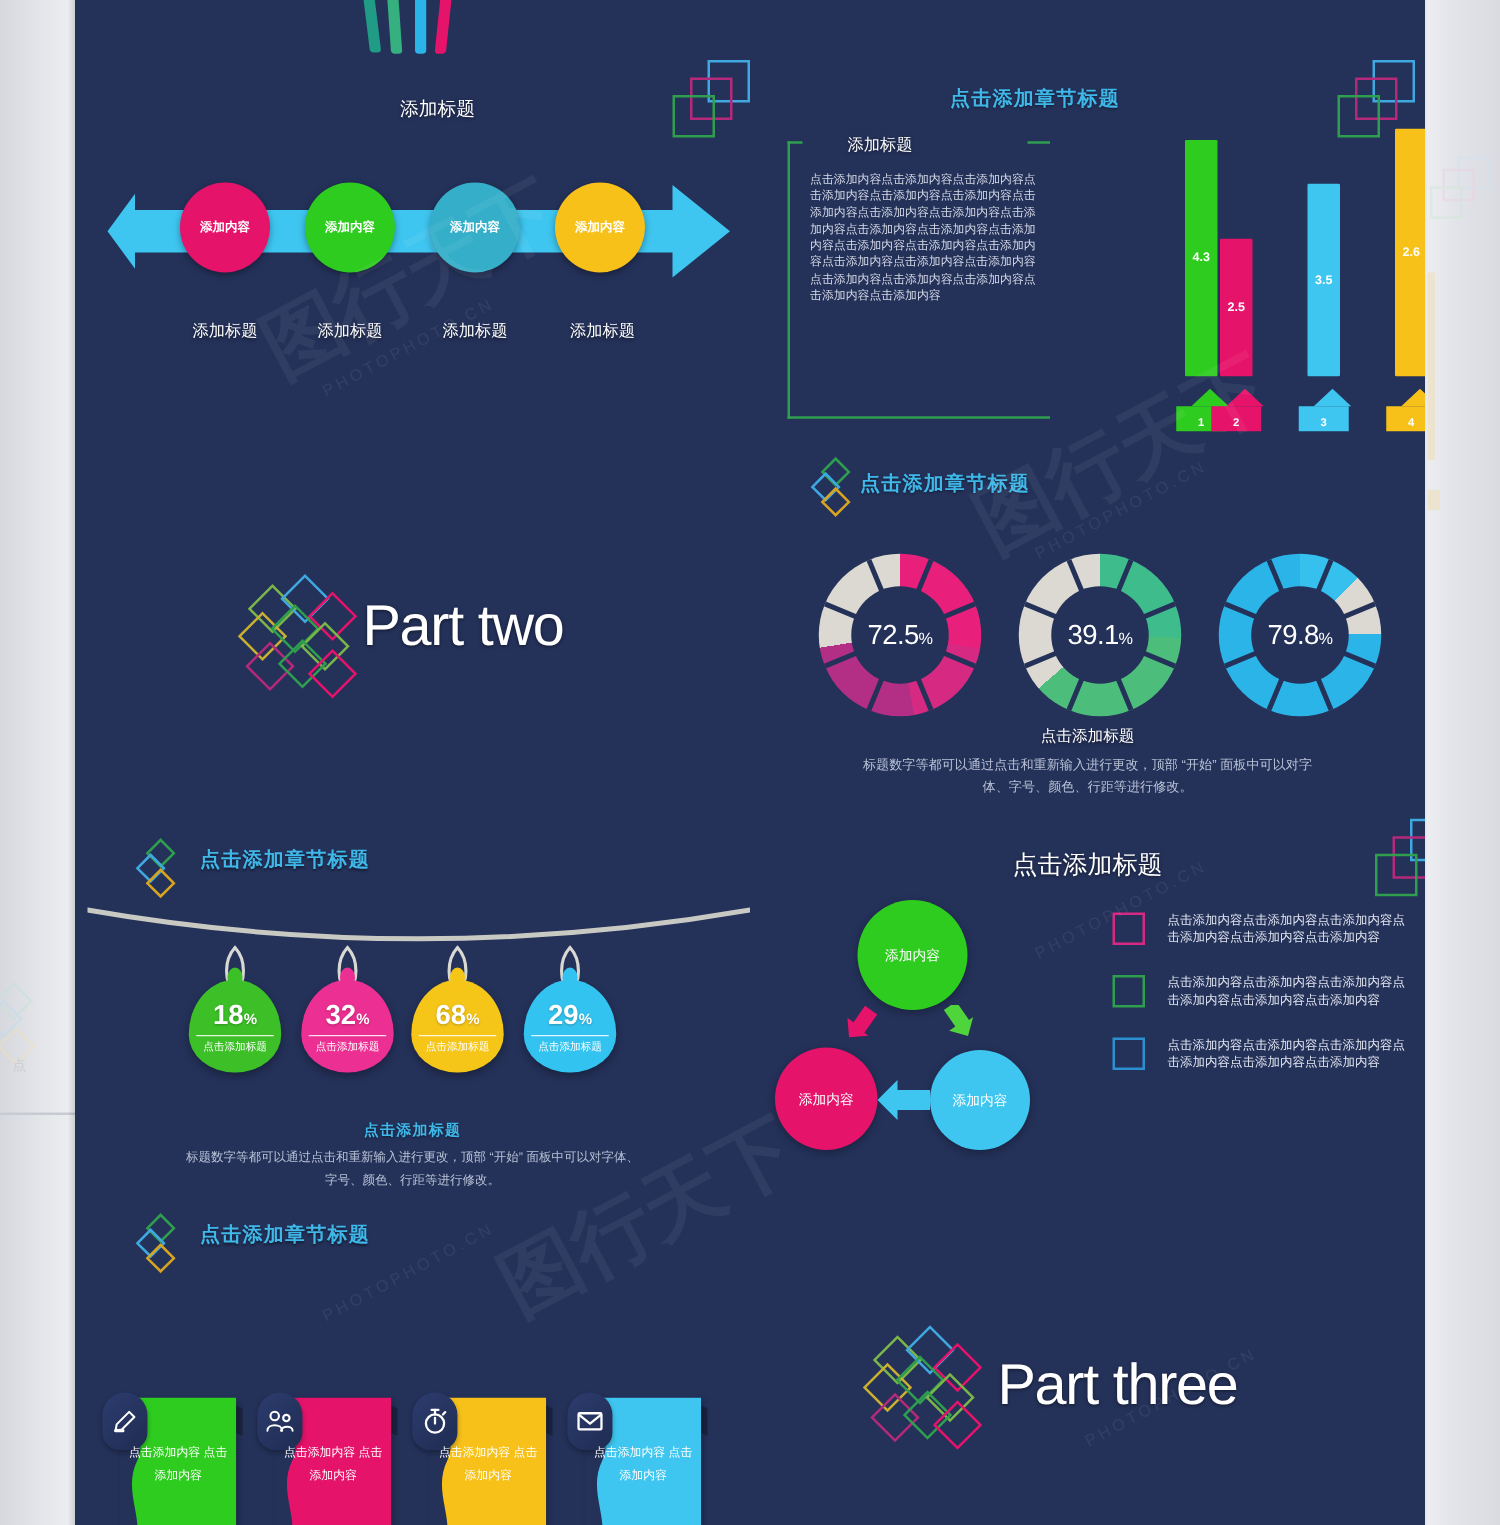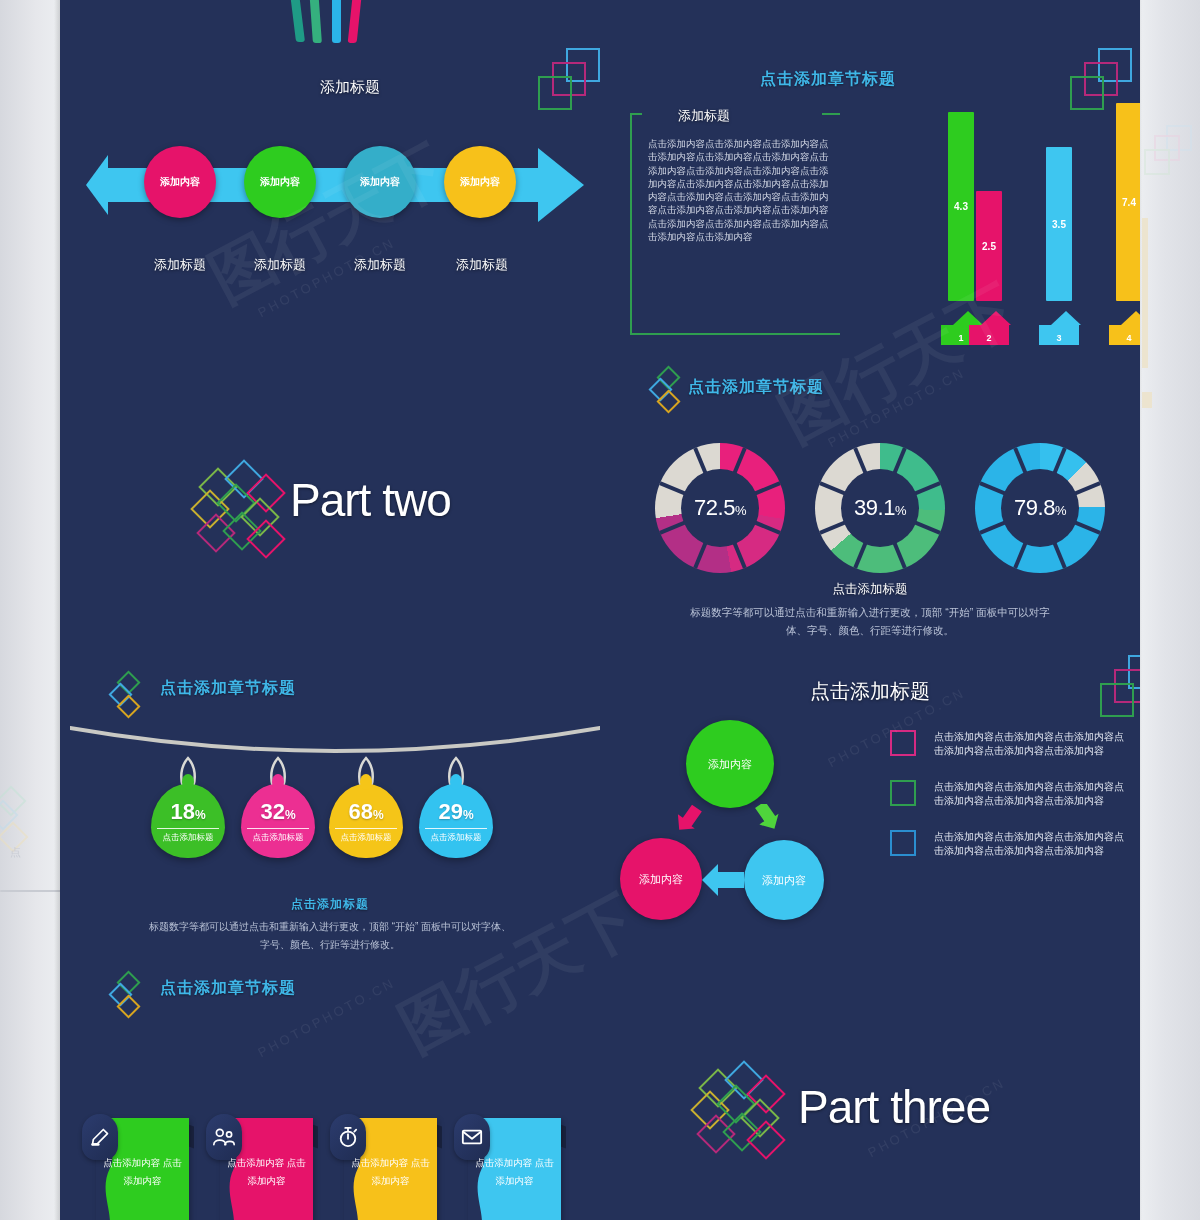--- a/index.html
+++ b/index.html
@@ -271,21 +271,21 @@
             <span>3.5</span>
           </div>
           <div class="bar-notch" style="border-bottom:14px solid #3ec6f0;"></div>
           <div class="bar-base" style="background:#3ec6f0;">
             <span>3</span>
           </div>
         </div>
 
         <div class="bar-col" style="left:236px;height:250px;">
           <div class="bar" style="height:198px;background:#f7c11a;">
-            <span>7.4</span>
+            <span>2.6</span>
           </div>
           <div class="bar-notch" style="border-bottom:14px solid #f7c11a;"></div>
           <div class="bar-base" style="background:#f7c11a;">
             <span>4</span>
           </div>
         </div>
       </div>
     </section>
 
     <section id="s3">

